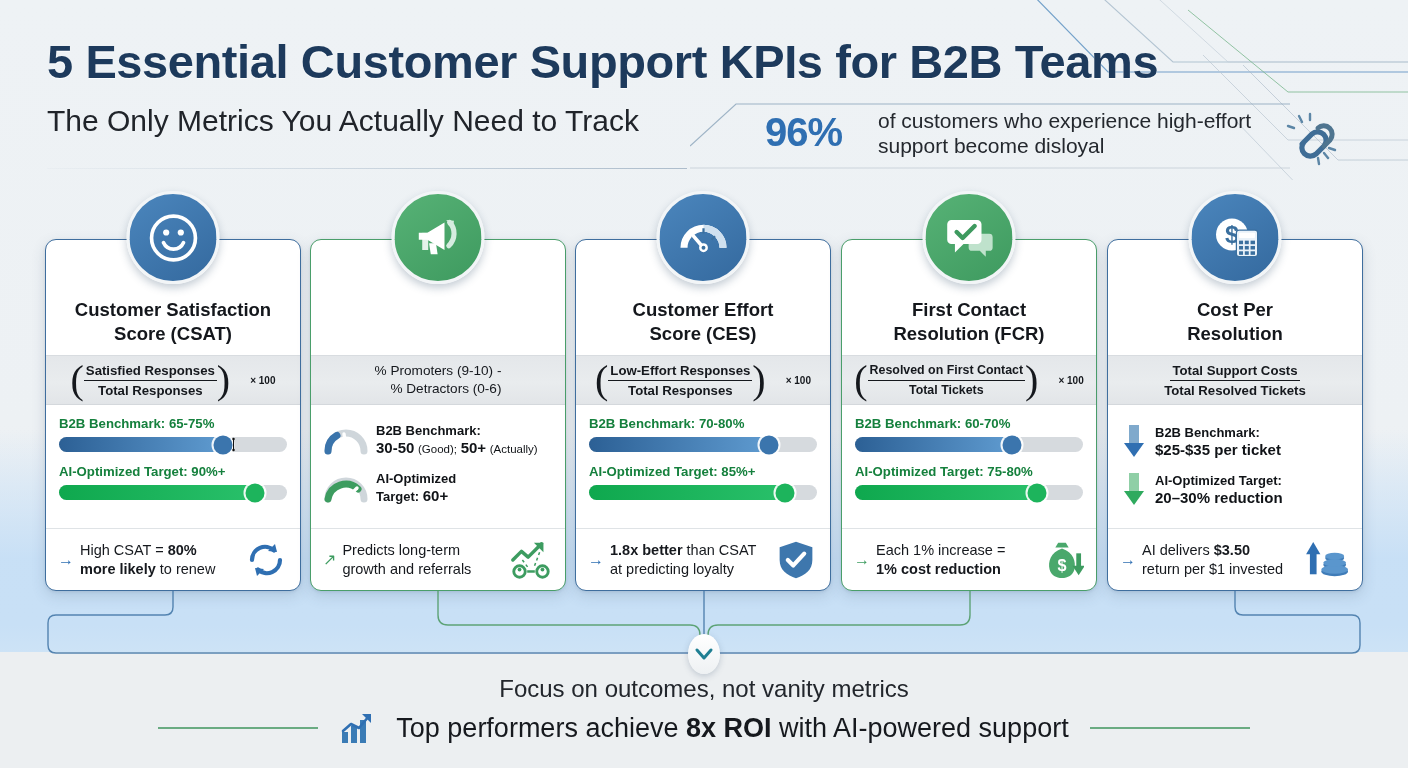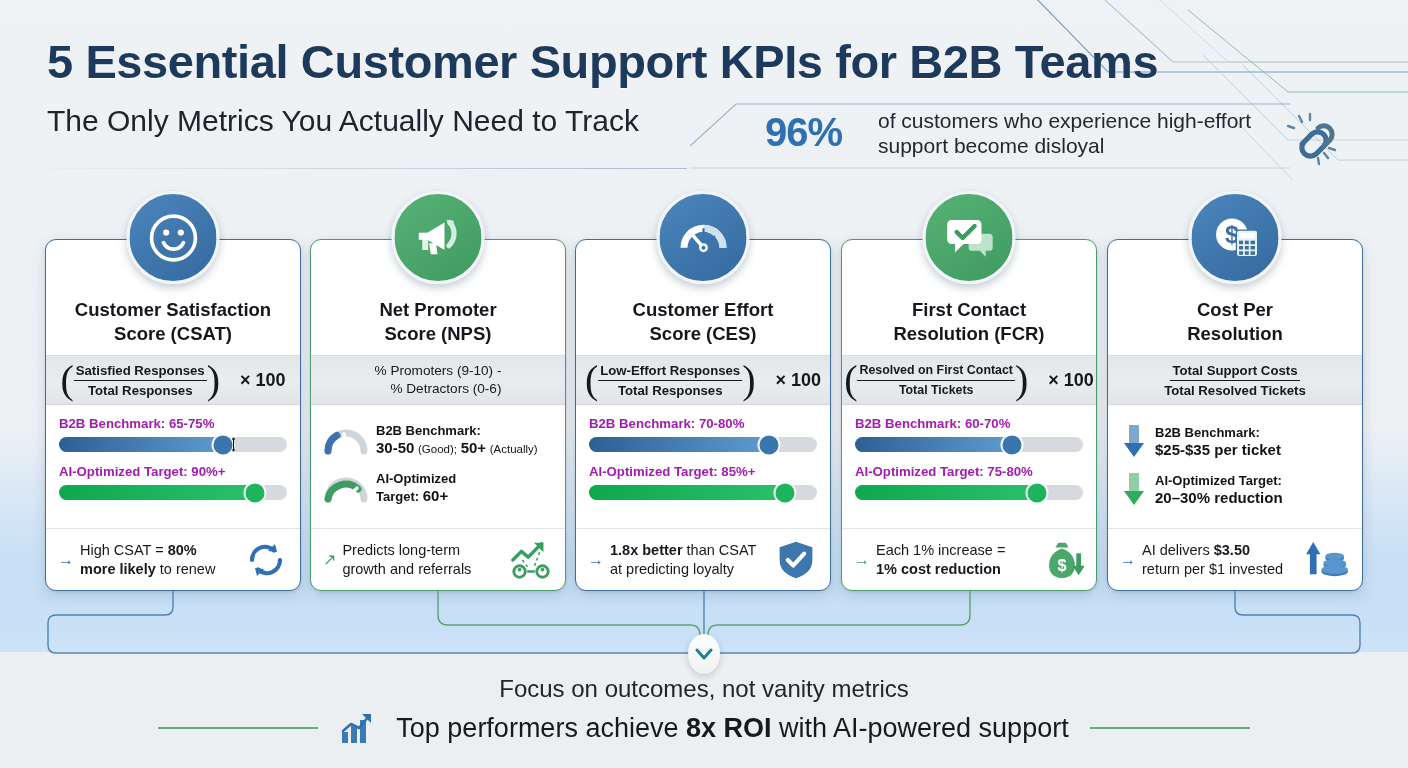--- a/index.html
+++ b/index.html
@@ -95,27 +95,27 @@
     display: flex; align-items: center; justify-content: center;
   }
   .frac {
     display: inline-flex; flex-direction: column; align-items: center;
     font-size: 13.2px; font-weight: bold; color: #15181d; line-height: 17px;
   }
   .frac .num { border-bottom: 1.4px solid #15181d; padding: 0 2px 1px 2px; }
   .frac .den { padding-top: 1px; }
   .paren { font-size: 40px; font-weight: 300; color: #15181d; line-height: 40px;
            font-family: "Liberation Serif", serif; }
-  .mult { font-size: 18px; font-weight: bold; color: #15181d; margin-left: 20px; }
+  .mult { font-size: 10px; font-weight: bold; color: #15181d; margin-left: 20px; }
   .formula-plain {
     font-size: 13.6px; color: #15181d; text-align: right; line-height: 18px;
   }
 
   .body-zone { position: absolute; left: 0; right: 0; top: 166px; height: 124px; padding: 10px 13px 0 13px; }
-  .bm-label { font-size: 13.2px; font-weight: bold; color: #a21caf; line-height: 16px; }
+  .bm-label { font-size: 13.2px; font-weight: bold; color: #15803d; line-height: 16px; }
   .bar-track {
     position: relative; height: 15px; border-radius: 8px;
     background: #d6dade; margin-top: 5px; overflow: visible;
   }
   .bar-fill { position: absolute; left: 0; top: 0; bottom: 0; border-radius: 8px; }
   .bar-fill.blue { background: linear-gradient(90deg,#2c6095,#5f9bd0); }
   .bar-fill.green { background: linear-gradient(90deg,#0fa84e,#29c06a); }
   .bar-knob {
     position: absolute; top: 50%; transform: translate(-50%,-50%);
     width: 19px; height: 19px; border-radius: 50%;
@@ -265,21 +265,20 @@
 <div class="card green" style="left:310px">
   <div class="card-icon-wrap green">
     <svg viewBox="0 0 70 70" width="60" height="60">
       <path d="M12 29 h10 l20 -12 v32 l-20 -12 h-10 z" fill="#fff"></path>
       <rect x="16" y="29" width="7" height="20" fill="#fff" opacity="0.85"></rect>
       <path d="M24 41 h8 l2 13 h-8 z" fill="#fff"></path>
       <path d="M47 44 c8 -8 8 -20 1 -27" fill="none" stroke="#d5ece0" stroke-width="6" stroke-linecap="round"></path>
       <path d="M44 14 l9 1 -1 9 z" fill="#d5ece0"></path>
     </svg>
   </div>
-  <div class="card-title">Net Promoter<br>Score (NPS)</div>
   <div class="formula-band">
     <div class="formula-plain">
       <div>% Promoters (9-10) -</div>
       <div>% Detractors (0-6)</div>
     </div>
   </div>
   <div class="body-zone">
     <div class="row-with-icon" style="margin-top:6px">
       <svg width="44" height="30" viewBox="0 0 44 30">
         <path d="M4 26 a18 18 0 0 1 36 0" fill="none" stroke="#cfd6db" stroke-width="7" stroke-linecap="round"></path>

